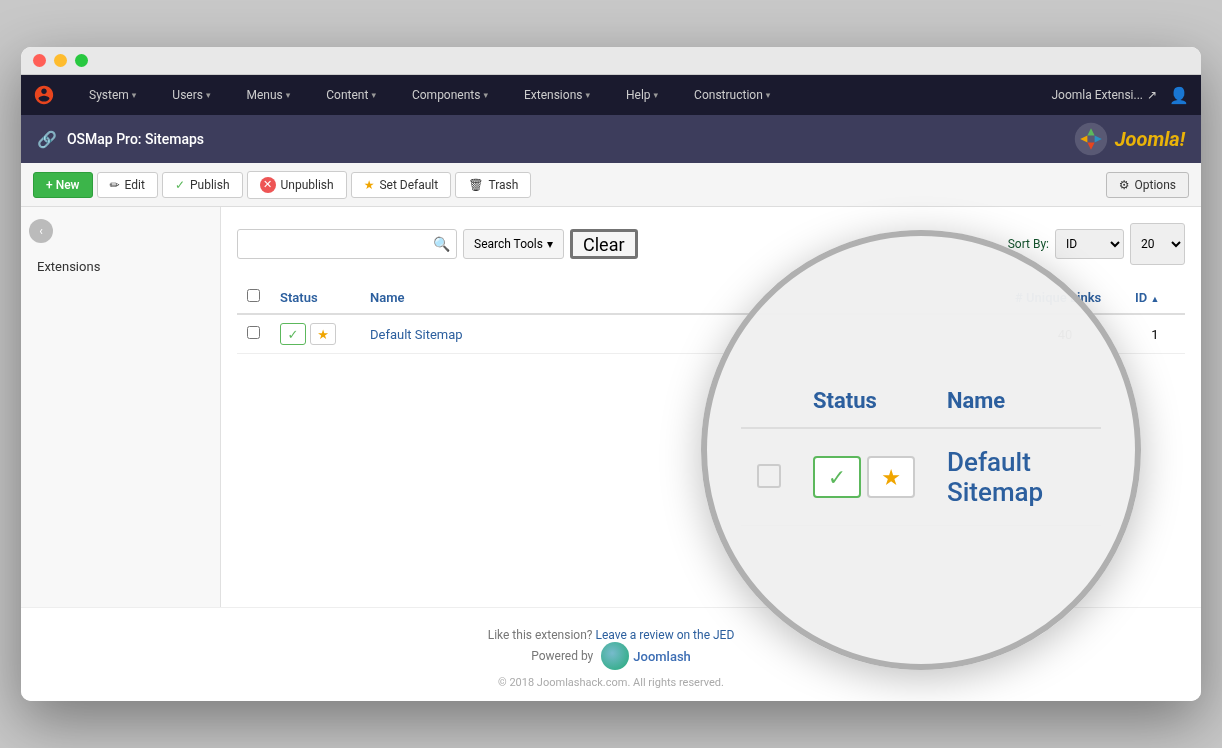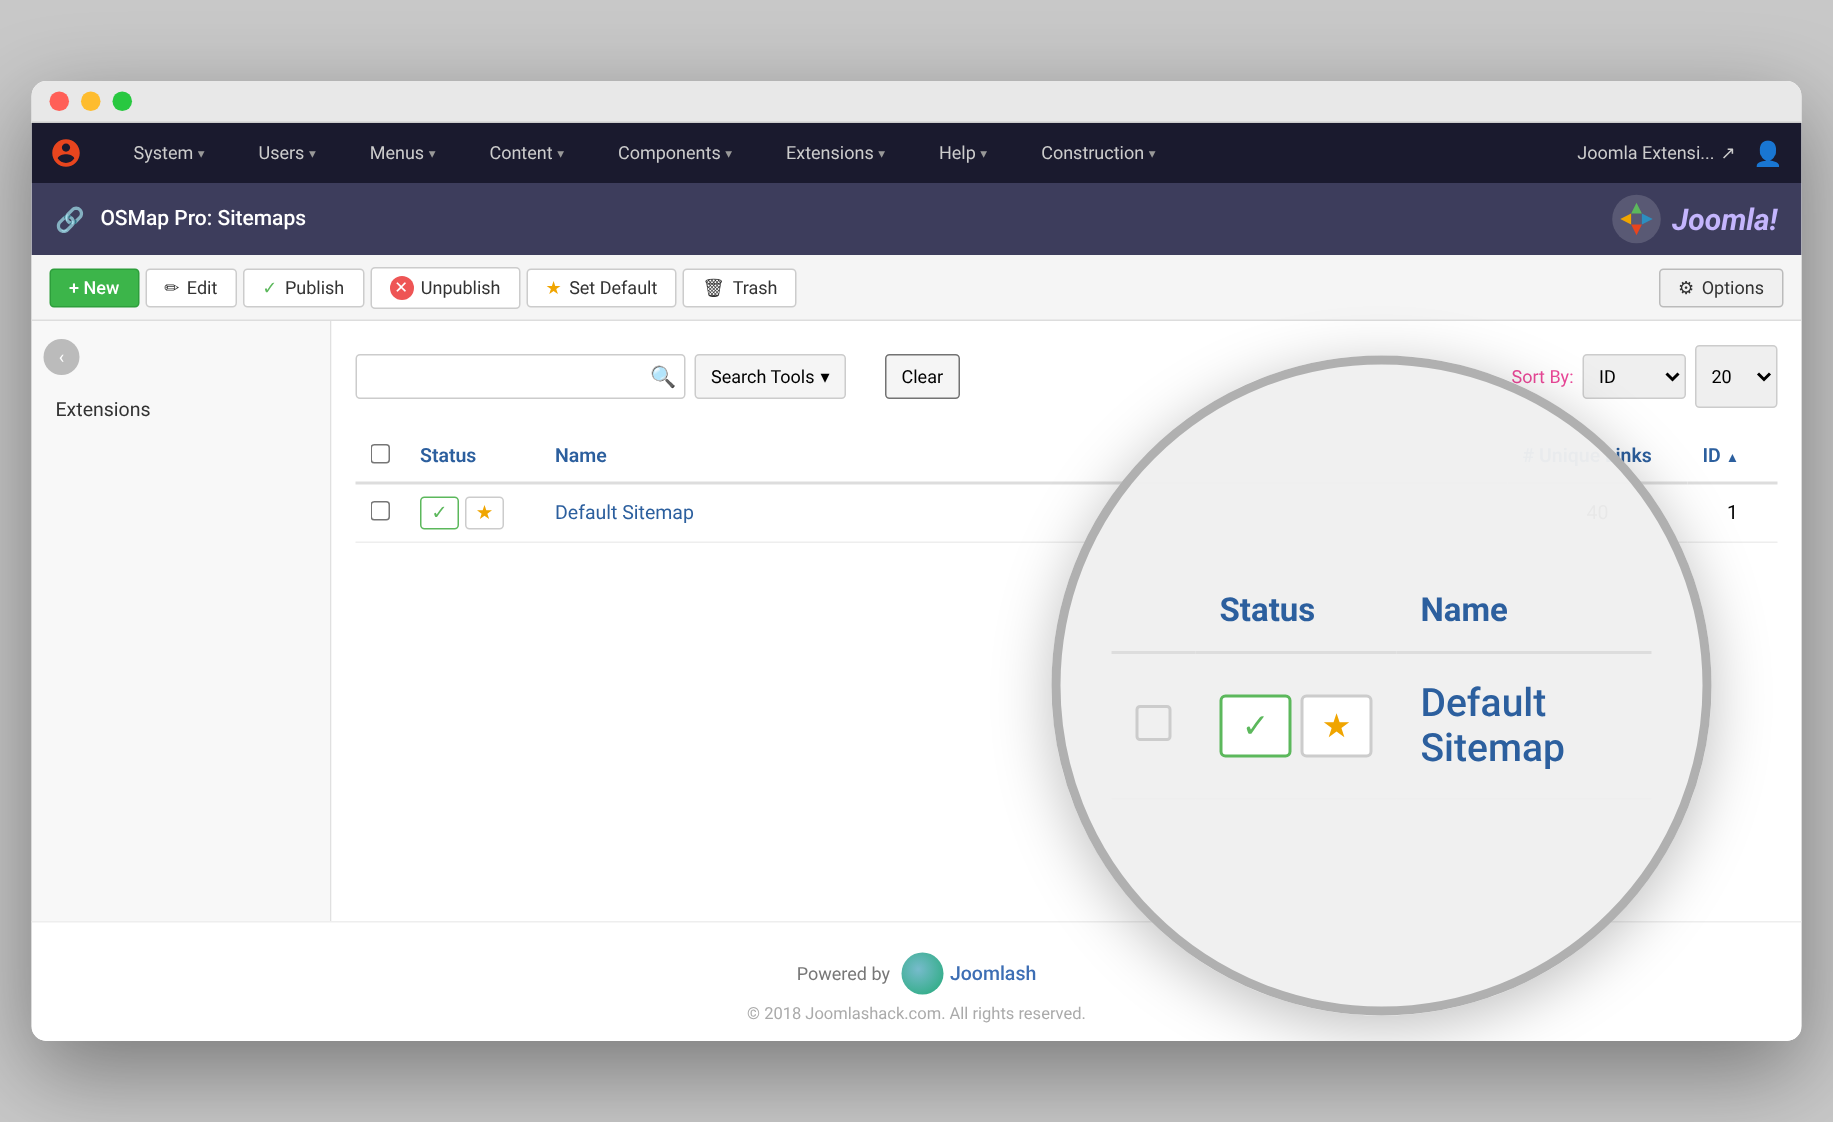--- a/index.html
+++ b/index.html
@@ -110,21 +110,21 @@
       color: #7ecfff;
       font-size: 16px;
     }
     .joomla-logo {
       margin-left: auto;
       display: flex;
       align-items: center;
       gap: 6px;
     }
     .joomla-logo-text {
-      color: #c4b5fd;
+      color: #eab308;
       font-size: 20px;
       font-weight: bold;
       font-style: italic;
     }
     .joomla-logo-icon {
       width: 36px; height: 36px;
     }
 
     
     .toolbar {
@@ -248,37 +248,36 @@
       border-radius: 3px;
       display: flex;
       align-items: center;
       gap: 4px;
       font-family: inherit;
       text-align: right;
     }
     .btn-clear {
       height: 30px;
       padding: 0 10px;
-      border: 1px solid #737373;
+      border: 3px solid #737373;
       background: #f5f5f5;
-      font-size: 12px;
+      font-size: 18px;
       cursor: pointer;
       border-radius: 3px;
       font-family: inherit;
-      margin-left: 20px;
     }
     .search-right {
       margin-left: auto;
       display: flex;
       align-items: center;
       gap: 6px;
     }
     .sort-by-label {
       font-size: 12px;
-      color: #ec4899;
+      color: #14532d;
     }
     .sort-select {
       height: 30px;
       border: 1px solid #ccc;
       border-radius: 3px;
       font-size: 12px;
       padding: 0 6px;
       font-family: inherit;
     }
     .per-page-select {
@@ -644,20 +643,24 @@
               <td class="id-col">
                 <span>1</span>
               </td>
             </tr>
           </tbody>
         </table>
       </div>
     </div>
 
     <div class="footer-area">
+      <div class="footer-text">
+        <span>Like this extension?</span>
+        <a class="item-link">Leave a review on the JED</a>
+      </div>
       <div class="footer-powered">
         <span>Powered by</span>
         <span class="joomlash-logo">
           <span class="joomlash-icon"></span>
           <span>Joomlash</span>
         </span>
       </div>
       <div class="footer-copy">© 2018 Joomlashack.com. All rights reserved.</div>
     </div>
 

